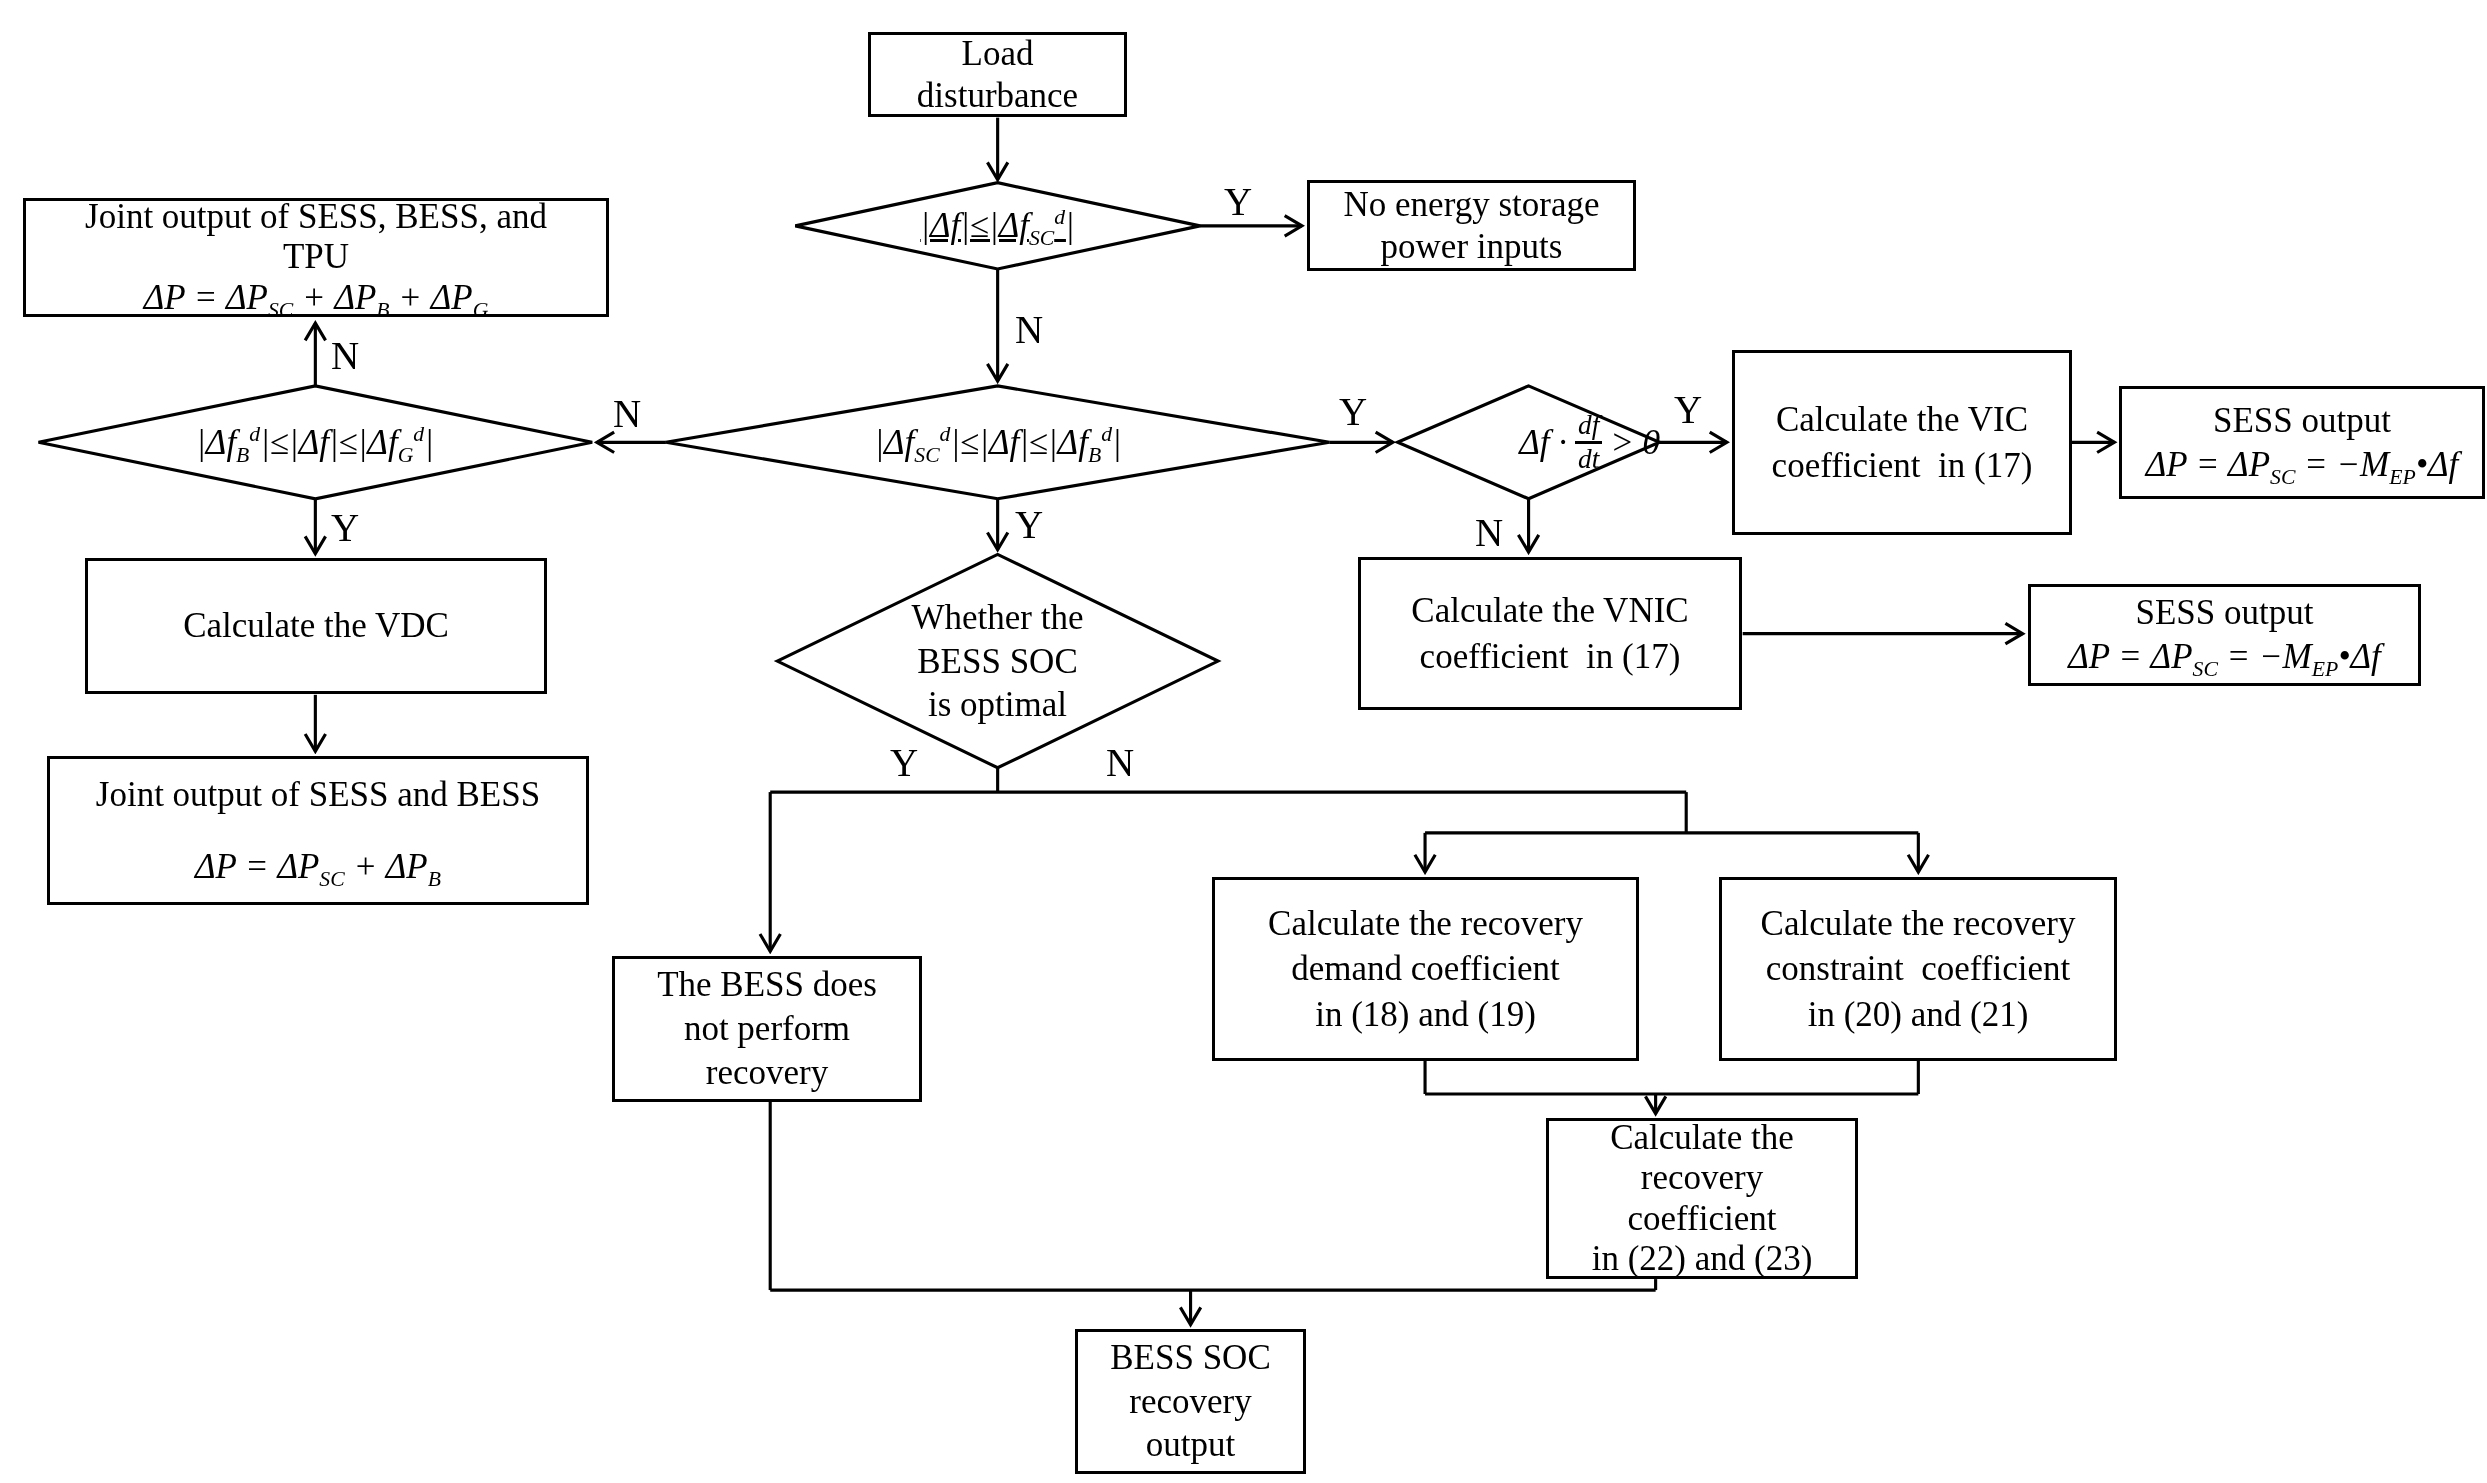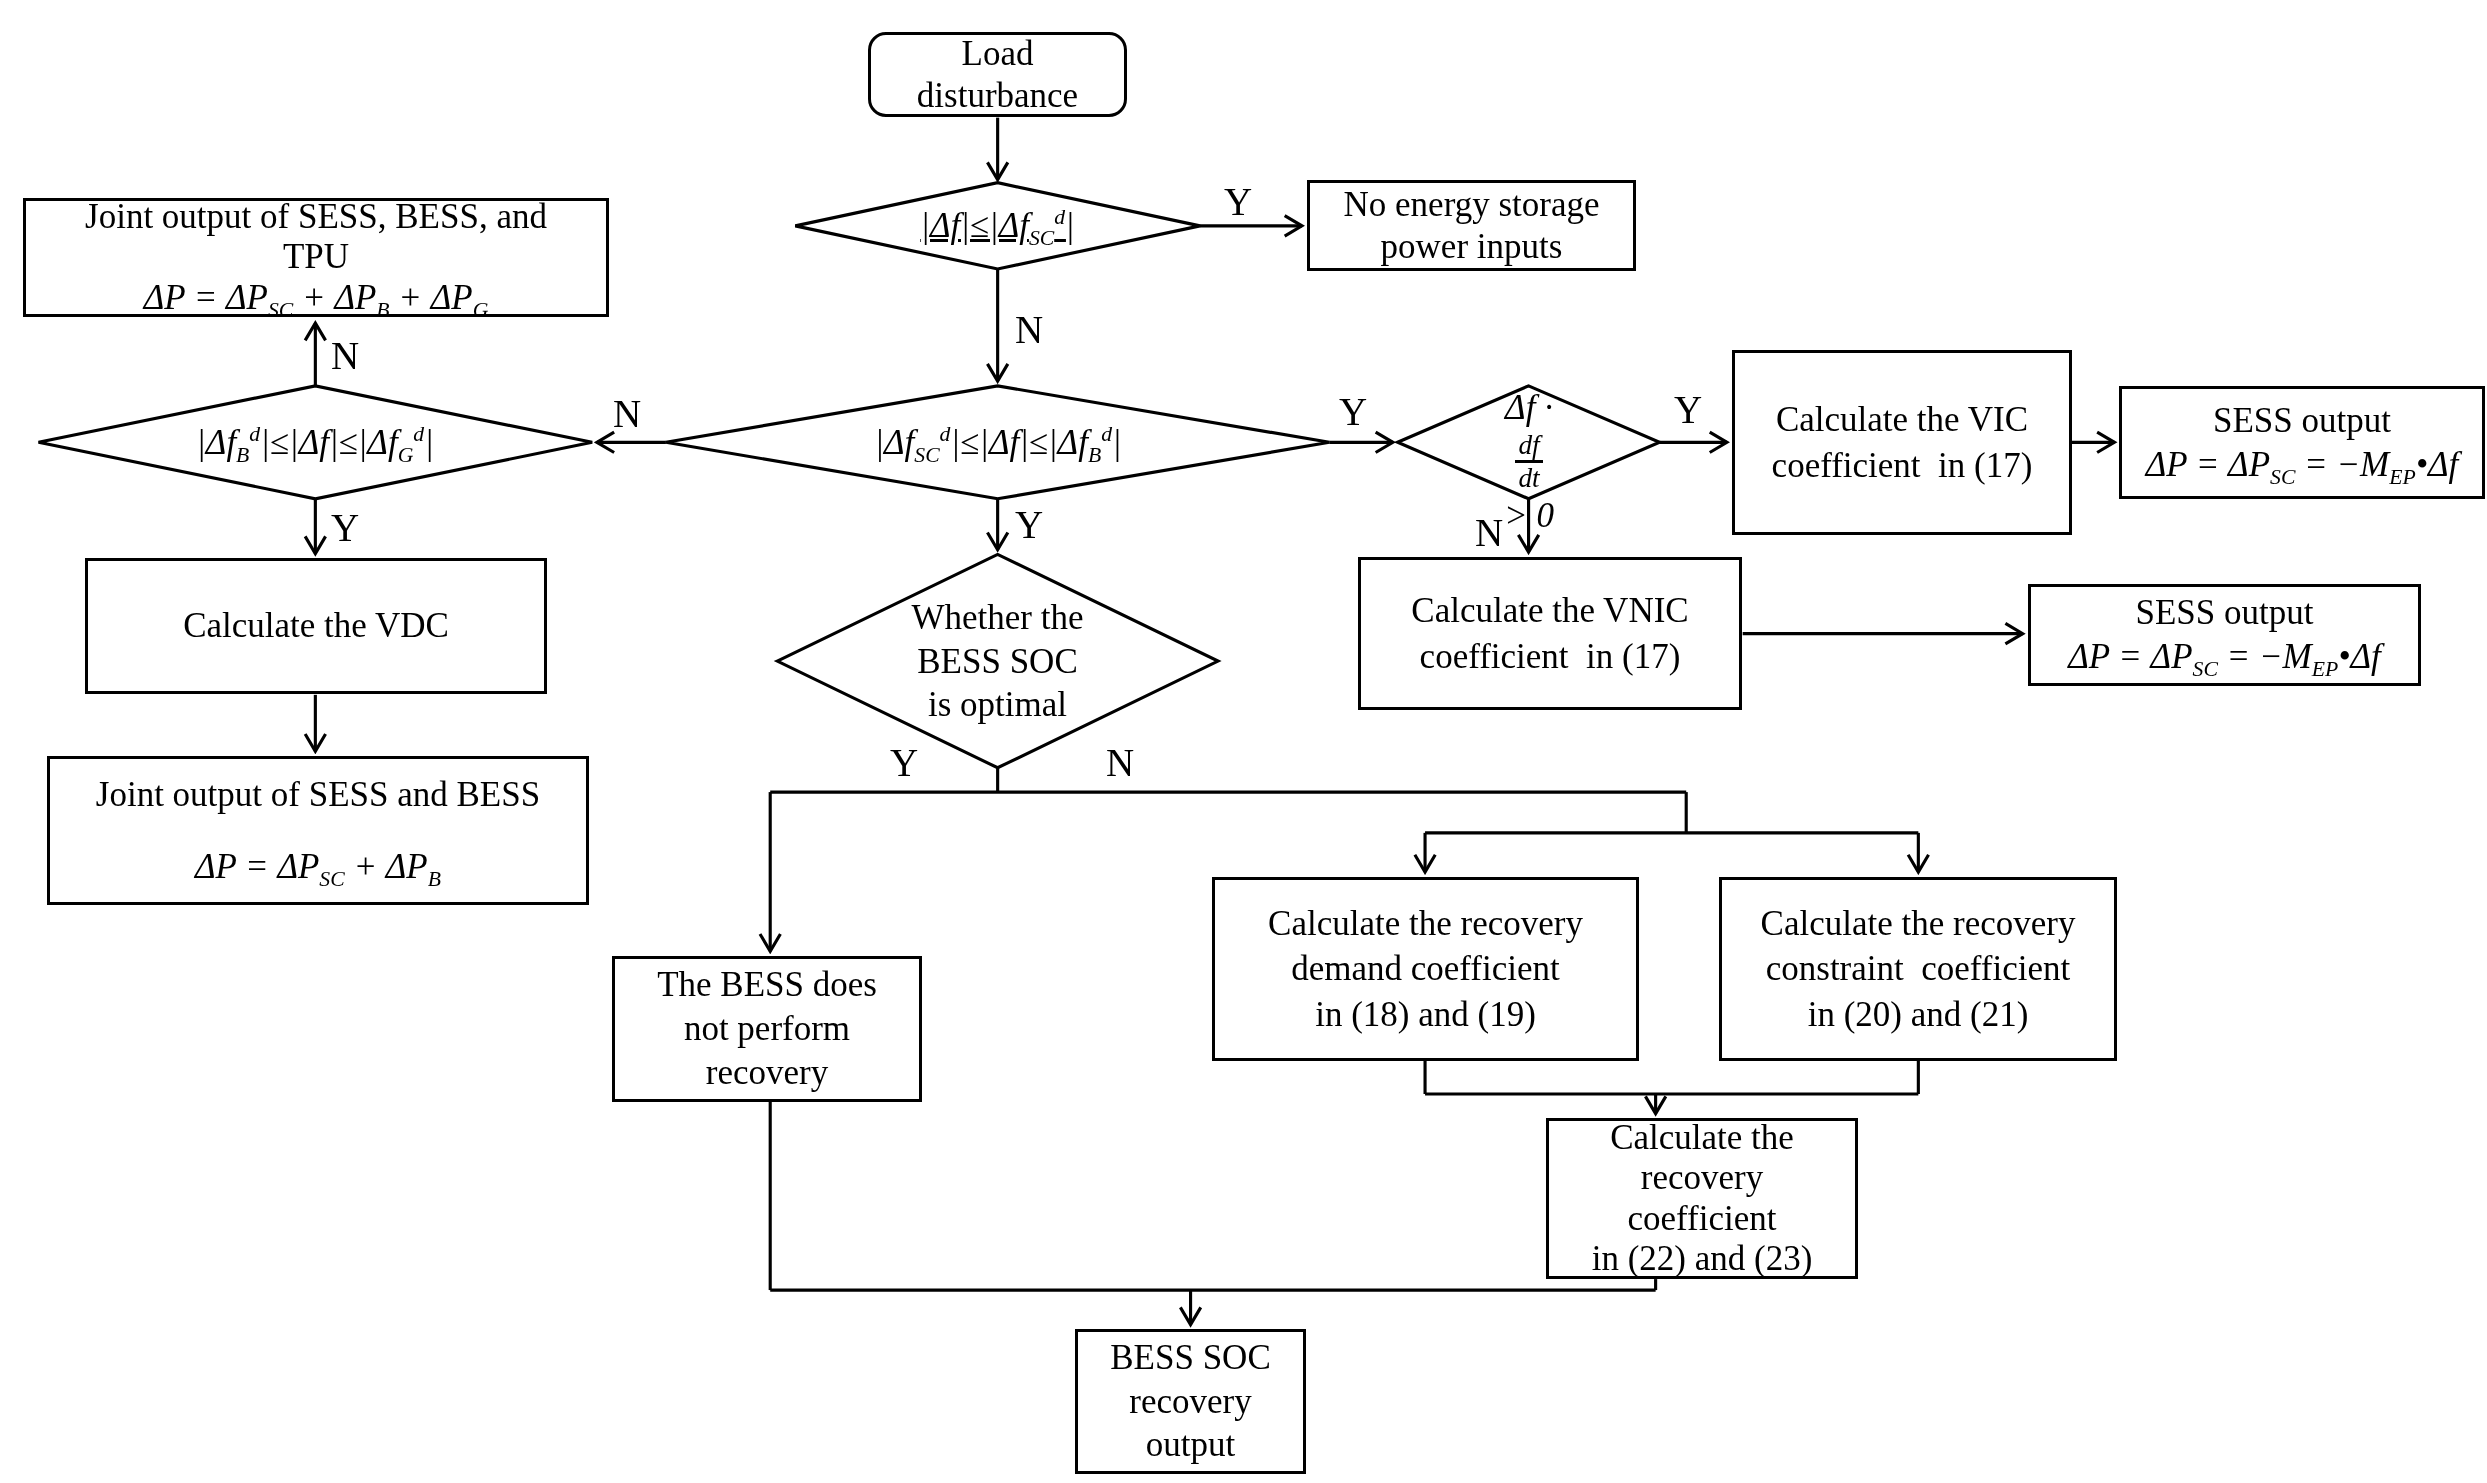--- a/index.html
+++ b/index.html
@@ -7,21 +7,21 @@
           font-family:"Liberation Serif",serif;overflow:hidden;}
   svg.layer{position:absolute;left:0;top:0;width:2487px;height:1483px;}
   .box{position:absolute;border:3.1px solid #000;background:#fff;box-sizing:border-box;
        display:flex;flex-direction:column;align-items:center;justify-content:center;
        text-align:center;font-size:35px;line-height:1.3;}
   .box .line{white-space:pre-wrap;}
   .tight{line-height:1.15;}
   .gapped{row-gap:27px;}
   .dtext{position:absolute;display:flex;flex-direction:column;align-items:center;
          justify-content:center;text-align:center;font-size:35px;line-height:1.25;}
-  .drow{display:flex;flex-direction:column;align-items:center;justify-content:space-between;}
+  .drow{display:flex;flex-direction:row;align-items:center;justify-content:flex-end;}
   .math{font-style:italic;}
   sub,sup{font-size:62%;font-style:inherit;line-height:0;}
   .yn{position:absolute;transform:translate(-50%,-50%);font-size:39px;}
   .frac{display:inline-flex;flex-direction:column;align-items:center;font-size:78%;
         line-height:1.12;margin:0 7.8px;vertical-align:middle;}
   .frac .num{border-bottom:3.1px solid #000;padding:0 3.1px;}
 </style>
 </head>
 <body>
 
@@ -87,21 +87,21 @@
       <span class="den">dt</span>
     </span>
     <span>&gt; 0</span>
   </div>
   <div class="dtext" style="left:777px;top:555px;width:441px;height:213px;">
     <span class="line">Whether the</span>
     <span class="line">BESS SOC</span>
     <span class="line">is optimal</span>
   </div>
 
-  <div class="box" style="left:868px;top:32px;width:259px;height:85px;line-height:1.2;border-radius:18px;">
+  <div class="box" style="left:868px;top:32px;width:259px;height:85px;line-height:1.2;">
     <span class="line">Load</span>
     <span class="line">disturbance</span>
   </div>
 
   <div class="box" style="left:1307px;top:180px;width:329px;height:91px;line-height:1.2;">
     <span class="line">No energy storage</span>
     <span class="line">power inputs</span>
   </div>
 
   <div class="box tight" style="left:23px;top:198px;width:586px;height:119px;">

